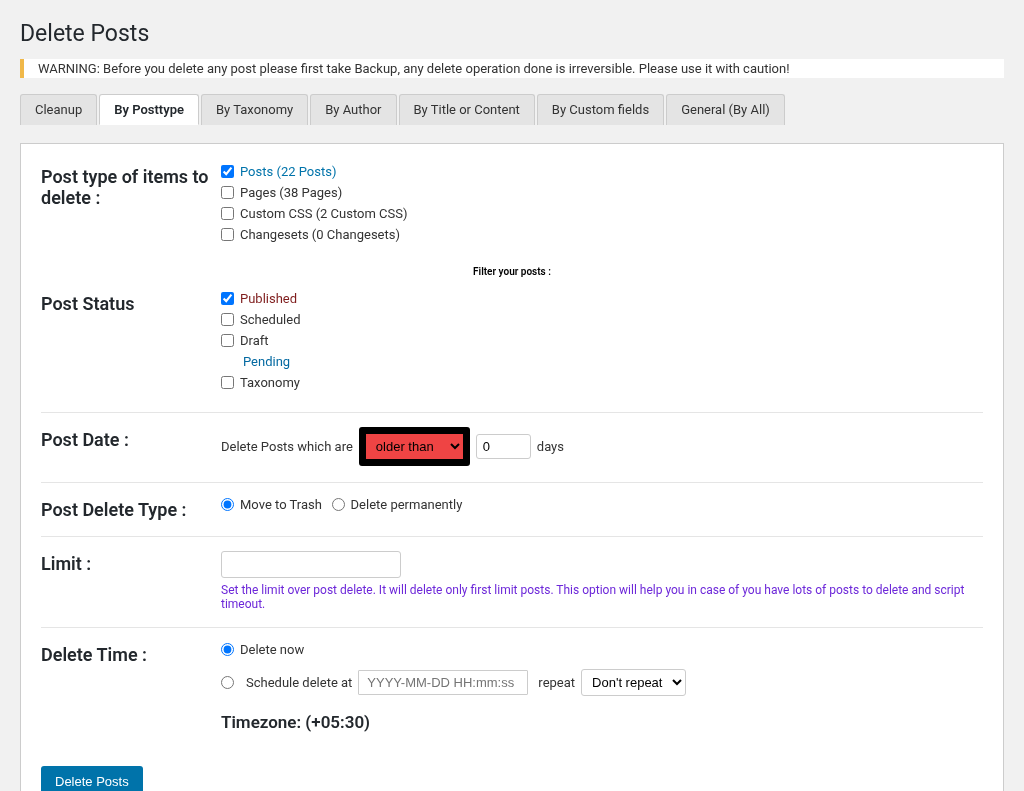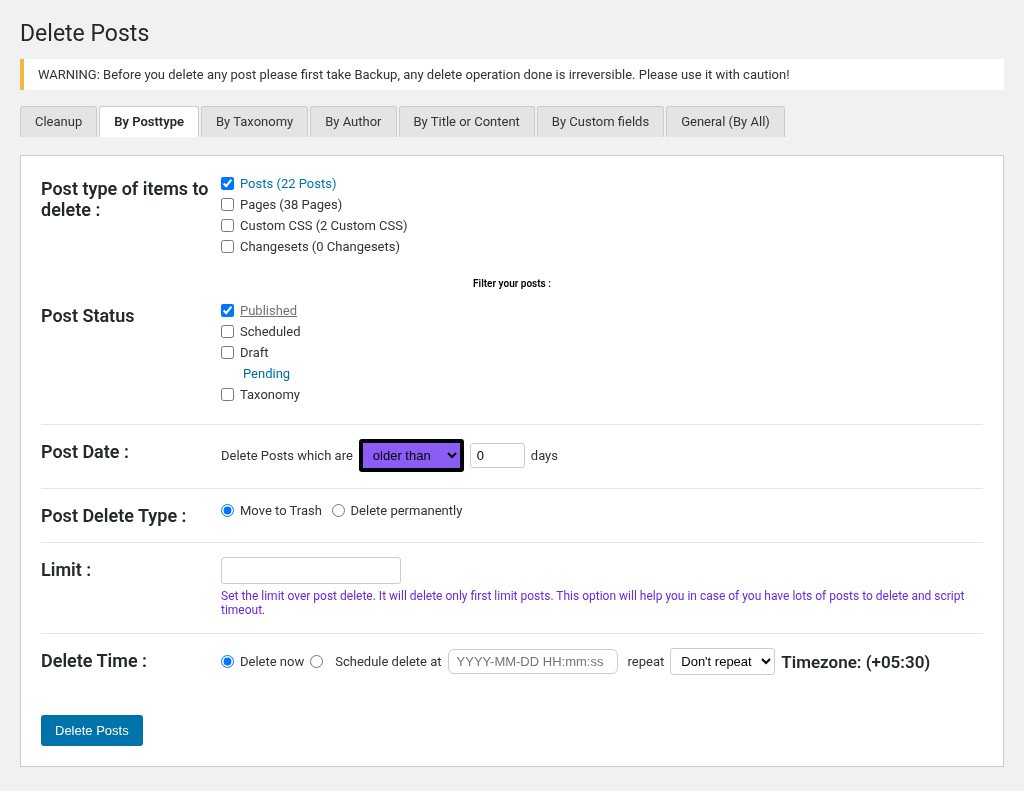--- a/index.html
+++ b/index.html
@@ -16,21 +16,21 @@
     }
     .page-title {
       font-size: 23px;
       font-weight: 400;
       color: #23282d;
       margin-bottom: 12px;
     }
     .warning-box {
       border-left: 4px solid #f0b849;
       background: #fff;
-      padding: 8px 14px;
+      padding: 2px 14px;
       margin-bottom: 16px;
       font-size: 13px;
       color: #333;
     }
     .tabs {
       display: flex;
       flex-wrap: wrap;
       gap: 0;
       margin-bottom: 18px;
       background: transparent;
@@ -111,24 +111,24 @@
       color: #333;
     }
     .post-date-row {
       display: flex;
       align-items: center;
       gap: 6px;
       font-size: 13px;
     }
     .post-date-row select {
       padding: 4px 6px;
-      border: 4px solid #000000;
-      border-radius: 3px;
-      font-size: 13px;
-      background: #8b5cf6;
+      border: 7px solid #000000;
+      border-radius: 3px;
+      font-size: 13px;
+      background: #ef4444;
       cursor: pointer;
     }
     .post-date-row input[type="number"] {
       width: 55px;
       padding: 4px 6px;
       border: 1px solid #ccc;
       border-radius: 3px;
       font-size: 13px;
     }
     .limit-input {
@@ -140,20 +140,21 @@
       background: #fff;
     }
     .limit-description {
       font-size: 12px;
       color: #6d28d9;
       margin-top: 5px;
       max-width: 760px;
     }
     .delete-time-section {
       display: flex;
+      flex-direction: column;
       gap: 6px;
     }
     .schedule-row {
       display: flex;
       align-items: center;
       gap: 6px;
     }
     .schedule-row input[type="text"] {
       width: 170px;
       padding: 4px 8px;
@@ -250,21 +251,21 @@
     </div>
 
     <div class="filter-heading">Filter your posts :</div>
 
     
     <div class="form-row">
       <div class="form-label">Post Status</div>
       <div class="form-content">
       <div class="checkbox-row">
             <input type="checkbox" id="ps-published" checked="" style="">
-            <label for="ps-published" style="color: #737373; text-decoration: underline;">Published</label>
+            <label for="ps-published" style="color: #7f1d1d;">Published</label>
           </div>
           <div class="checkbox-row">
             <input type="checkbox" id="ps-scheduled" style="">
             <label for="ps-scheduled">Scheduled</label>
           </div>
           <div class="checkbox-row">
             <input type="checkbox" id="ps-draft" style="">
             <label for="ps-draft">Draft</label>
           </div>
           <span class="pending-label">Pending</span>
@@ -325,21 +326,21 @@
       <div class="form-label">Delete Time :</div>
       <div class="form-content">
         <div class="delete-time-section">
           <div class="radio-row">
             <input type="radio" name="delete_time" id="delete-now" checked="" style="">
             <label for="delete-now">Delete now</label>
           </div>
           <div class="radio-row schedule-row">
             <input type="radio" name="delete_time" id="schedule-delete" style="">
             <label for="schedule-delete">Schedule delete at</label>
-            <input type="text" placeholder="YYYY-MM-DD HH:mm:ss" style="width: 170px; padding: 4px 8px; border: 1px solid rgb(204, 204, 204); border-radius: 6px; font-size: 13px; color: rgb(170, 170, 170);">
+            <input type="text" placeholder="YYYY-MM-DD HH:mm:ss" style="width: 170px; padding: 4px 8px; border: 1px solid rgb(204, 204, 204); border-radius: 1px; font-size: 13px; color: rgb(170, 170, 170);">
             <span style="margin-left:4px;">repeat</span>
             <select style="padding:4px 6px;border:1px solid #ccc;border-radius:3px;font-size:13px;background:#fff;cursor:pointer;">
             <option value="Don't repeat">Don't repeat</option><option value="Hourly">Hourly</option><option value="Daily">Daily</option><option value="Weekly">Weekly</option></select>
           </div>
           <div class="timezone-text">Timezone: (+05:30)</div>
         </div>
       </div>
     </div>
 
     <button class="delete-btn">Delete Posts</button>

